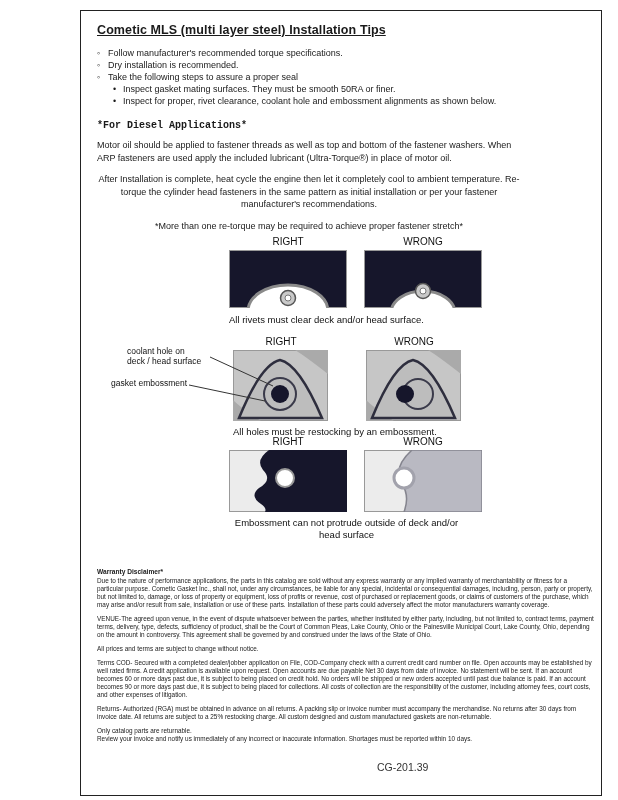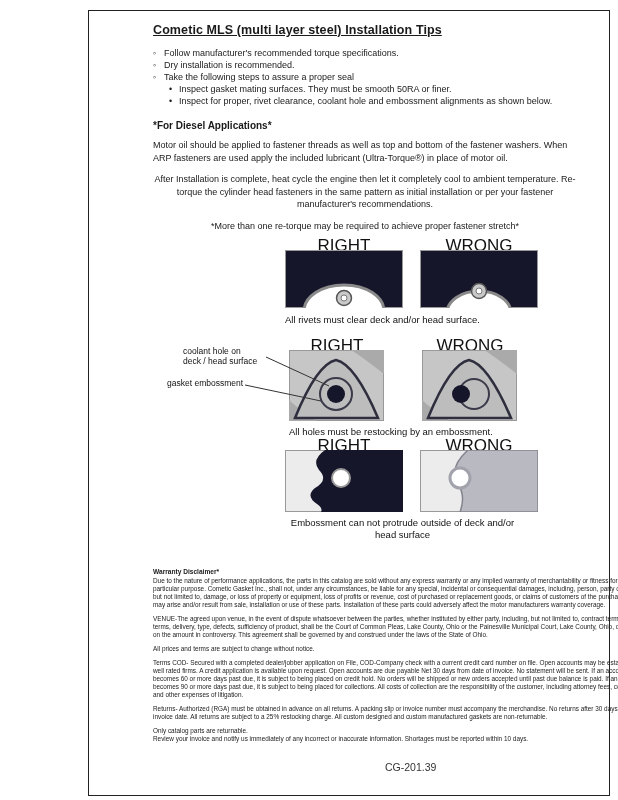--- a/index.html
+++ b/index.html
@@ -1,35 +1,35 @@
 <!DOCTYPE html>
 <html style="--diagram_dark: #16162b; --diagram_gray: #c6c6c6; --frame_border: #222222;"><head>
 <meta charset="utf-8">
 <style>
   html,body{margin:0;padding:0;background:#fff;}
   .page{
     position:relative;width:618px;height:800px;background:#fff;overflow:hidden;
     font-family:"Liberation Sans","DejaVu Sans",sans-serif;color:#1a1a1a;
   }
   .frame{
-    position:absolute;left:88px;top:10px;width:522px;height:786px;
-    border:1px solid #222;box-sizing:border-box;background:#fff;padding-left:48px;
+    position:absolute;left:80px;top:10px;width:522px;height:786px;
+    border:1px solid #222;box-sizing:border-box;background:#fff;
   }
   .content{padding:12px 10px 0 16px;}
   .title{font-size:12.5px;font-weight:bold;text-decoration:underline;margin:0 0 10px 0;letter-spacing:.1px;}
   .bullet{position:relative;padding-left:11px;font-size:9px;line-height:12px;}
   .bullet::before{content:"◦";position:absolute;left:0;top:0;font-size:9px;}
   .sub-bullet{position:relative;margin-left:16px;padding-left:10px;font-size:9px;line-height:12px;}
   .sub-bullet::before{content:"•";position:absolute;left:0;top:0;font-size:9px;}
-  .section-heading{font-size:10px;font-weight:bold;margin:13px 0 0 0;}
+  .section-heading{font-size:10px;font-weight:bold;margin:13px 0 0 0;font-family:Liberation Mono, monospace;}
   .body-text{font-size:9px;line-height:12.5px;width:424px;margin:8px 0 0 0;}
   .body-text.gap{margin-top:9px;text-align:center;}
 
   .diagrams{position:relative;height:312px;margin-top:4px;width:490px;}
-  .dlabel{position:absolute;font-size:17px;color:#111;width:118px;text-align:center;}
+  .dlabel{position:absolute;font-size:10px;color:#111;width:118px;text-align:center;}
   .dimg{position:absolute;display:block;}
   .dimg svg{display:block;}
   .dcaption{position:absolute;font-size:9.5px;color:#111;}
   .dcaption.narrow{width:235px;line-height:12px;}
   .annot{position:absolute;font-size:8.5px;line-height:10px;color:#111;}
   .annot span{display:block;}
   .lines-overlay{position:absolute;left:0;top:0;width:490px;height:312px;pointer-events:none;}
 
   .legal{margin-top:20px;width:497px;}
   .legal-heading{font-size:6.6px;font-weight:bold;margin:0 0 2px 0;}

